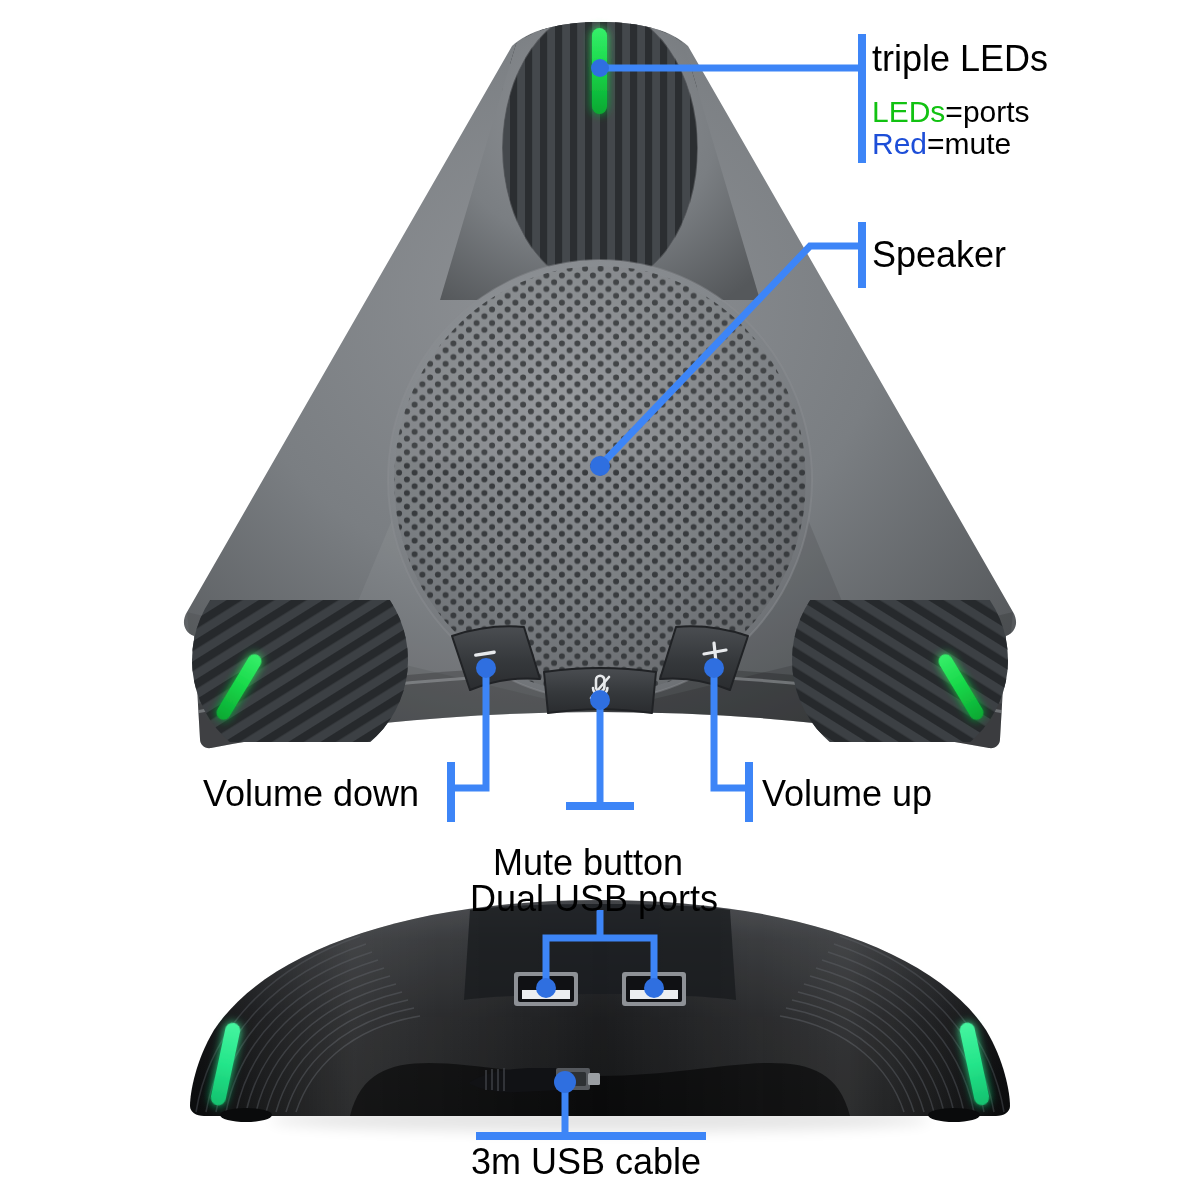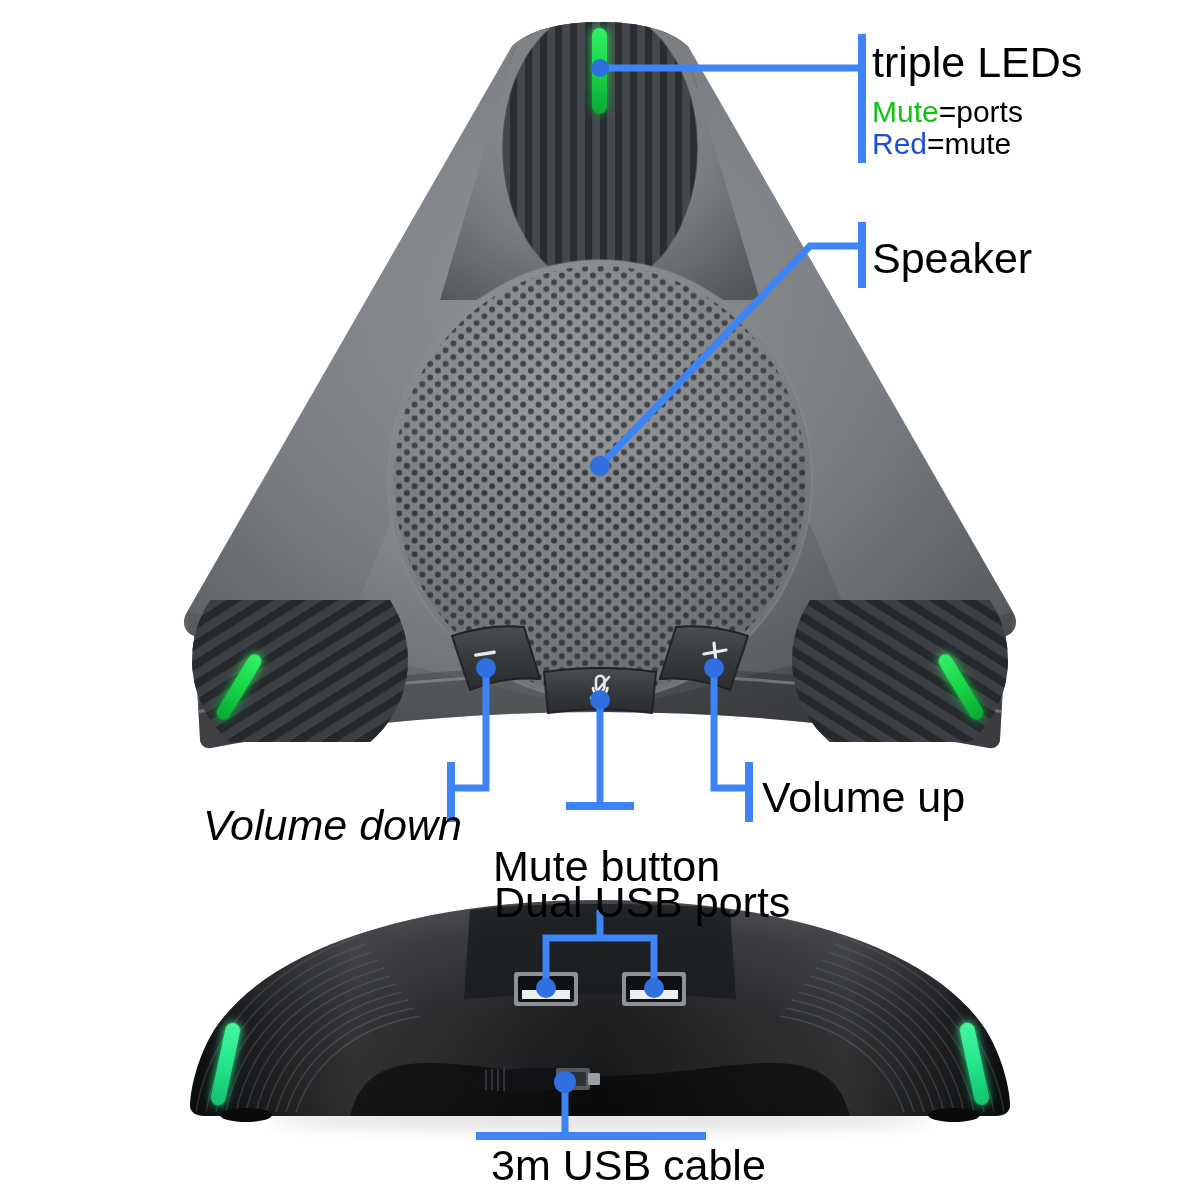--- a/index.html
+++ b/index.html
@@ -11,21 +11,21 @@
   }
   #stage{position:absolute;inset:0;width:1200px;height:1200px;}
   svg.layer{position:absolute;left:0;top:0;width:1200px;height:1200px;display:block;}
   .lbl{
     position:absolute;
     color:#000;
     font-family:"Liberation Sans","DejaVu Sans",sans-serif;
     white-space:nowrap;
     line-height:1.04;
   }
-  .lbl-big{font-size:43px;}
+  .lbl-big{font-size:36px;}
   .lbl-sub{font-size:30px;}
   .green-txt{color:#12c212;}
   .red-txt{color:#1d4ed8;}
 </style>
 </head>
 <body>
 
 <div id="stage">
 
   <svg class="layer" viewBox="0 0 1200 1200" xmlns="http://www.w3.org/2000/svg">
@@ -394,32 +394,32 @@
         <line x1="565" y1="1082" x2="565" y2="1136"></line>
         <line x1="476" y1="1136" x2="706" y2="1136" stroke-width="8"></line>
         <circle cx="565" cy="1082" r="11" fill="#2f6fe0" stroke="none"></circle>
       </g>
     </g>
   </svg>
 
   <div class="lbl lbl-big" style="left:872px;top:40px;">triple LEDs</div>
 
   <div class="lbl lbl-sub" style="left:872px;top:96px;">
-    <span class="green-txt">Mute</span><span>=ports</span>
+    <span class="green-txt">LEDs</span><span>=ports</span>
   </div>
 
   <div class="lbl lbl-sub" style="left:872px;top:128px;">
     <span class="red-txt">Red</span><span>=mute</span>
   </div>
 
   <div class="lbl lbl-big" style="left:872px;top:236px;">Speaker</div>
 
-  <div class="lbl lbl-big" style="left:203px;top:803px;font-style:italic;">Volume down</div>
+  <div class="lbl lbl-big" style="left:203px;top:775px;">Volume down</div>
 
   <div class="lbl lbl-big" style="left:493px;top:844px;">Mute button</div>
 
   <div class="lbl lbl-big" style="left:762px;top:775px;text-align:center;">Volume up</div>
 
-  <div class="lbl lbl-big" style="left:470px;top:880px;margin-left:24px;">Dual USB ports</div>
-
-  <div class="lbl lbl-big" style="left:471px;top:1143px;margin-left:20px;">3m USB cable</div>
+  <div class="lbl lbl-big" style="left:470px;top:880px;">Dual USB ports</div>
+
+  <div class="lbl lbl-big" style="left:471px;top:1143px;">3m USB cable</div>
 
 </div>
 
 </body></html>

